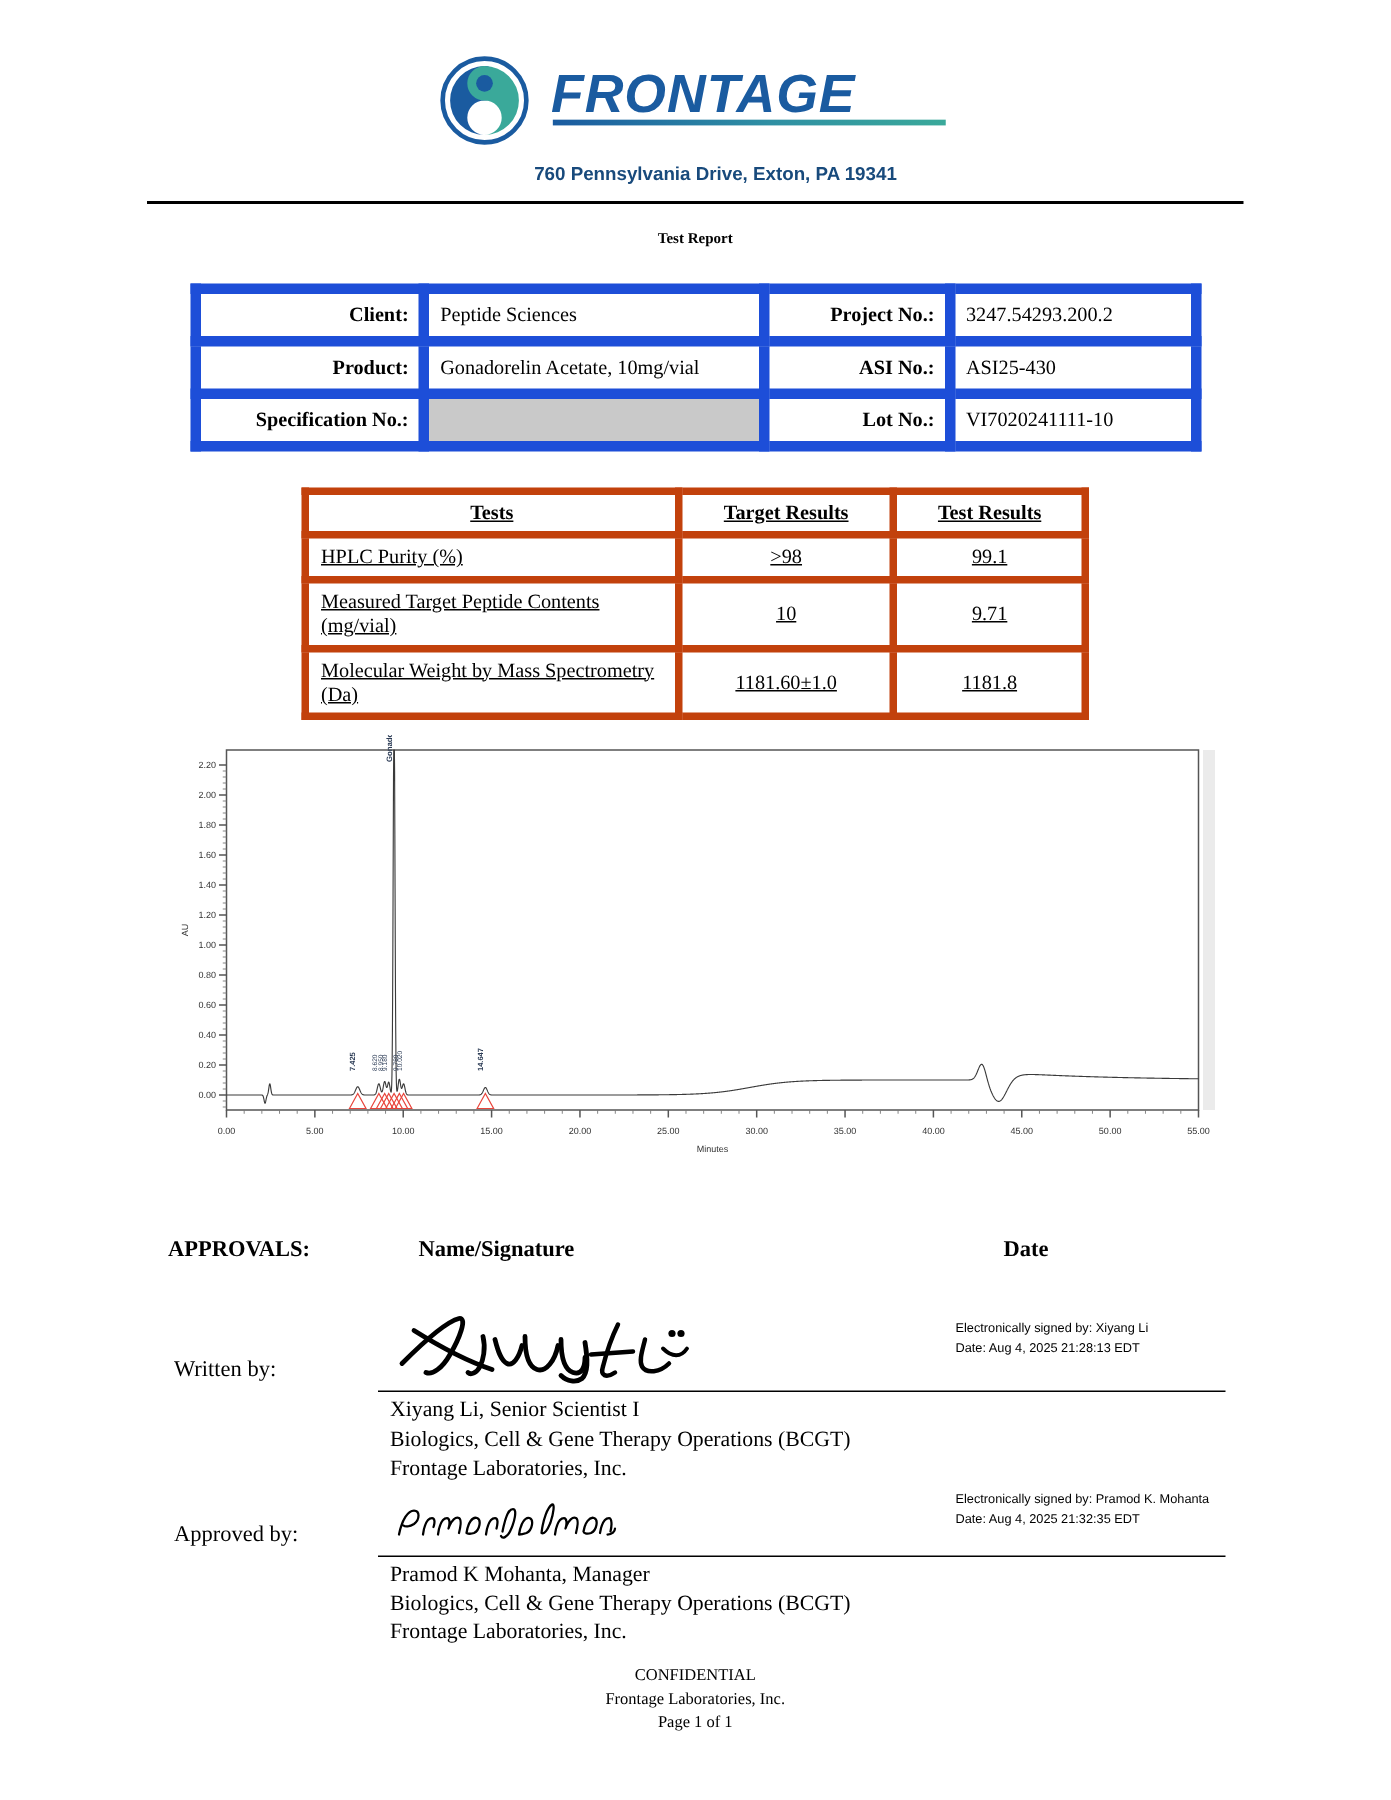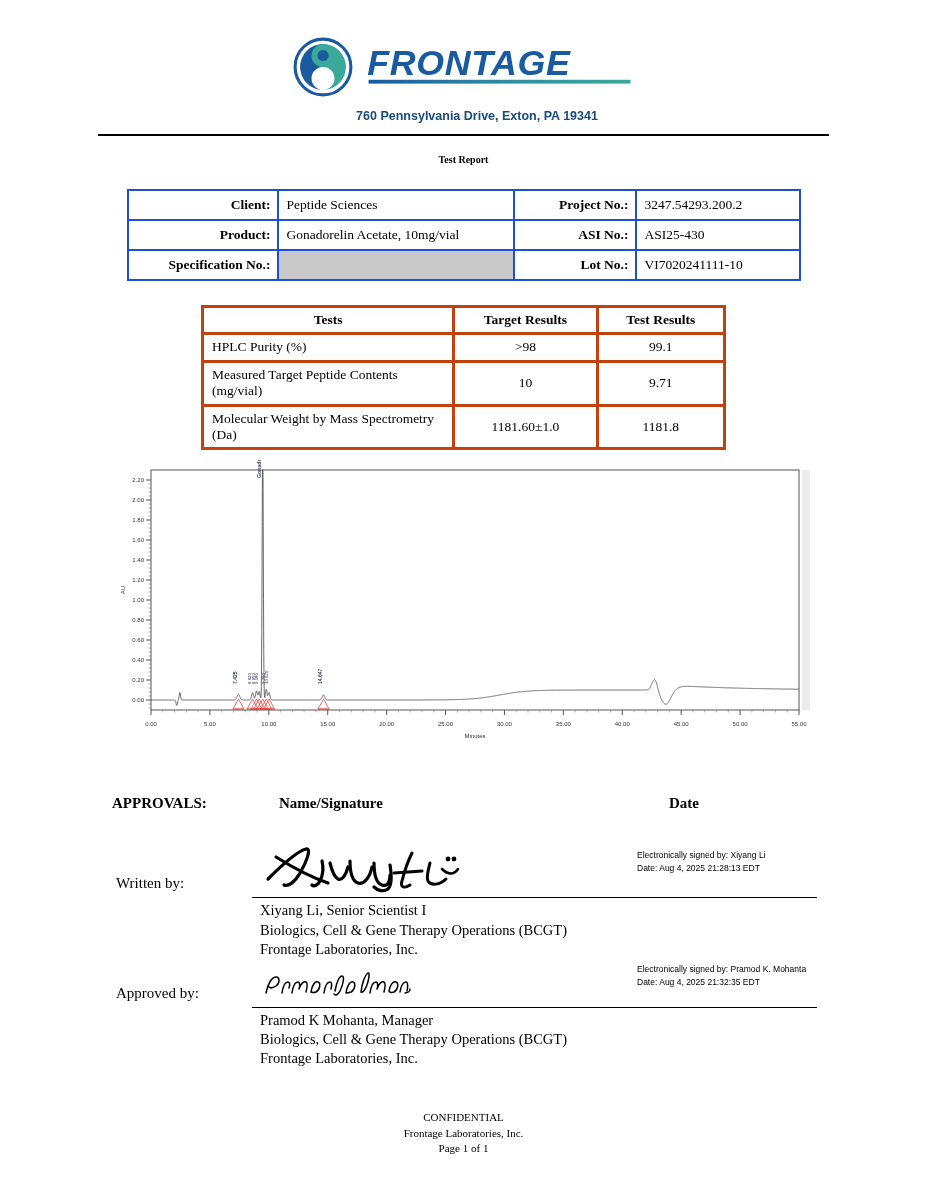--- a/index.html
+++ b/index.html
@@ -41,40 +41,41 @@
   }
 
   
   table { border-collapse:collapse; }
   .info-table {
     margin:24px auto 0 auto;
     width:674px;
     font-size:13.5px;
   }
   .info-table td {
-    border:2px solid #1d4ed8;
+    border:7px solid #1d4ed8;
     padding:4px 7px;
     height:20px;
   }
   .lbl { font-weight:bold; text-align:right; white-space:nowrap; }
   .c-lbl1 { width:143px; }
   .c-val1 { width:257px; }
   .c-lbl2 { width:115px; }
   .c-val2 { width:159px; }
   .shaded { background:#c9c9c9; }
 
   
   .res-table {
     margin:24px auto 0 auto;
     width:525px;
     font-size:13.5px;
   }
   .res-table th, .res-table td {
-    border:3px solid #c2410c;
+    border:5px solid #c2410c;
     padding:4px 8px;
+    text-decoration:underline;
   }
   .res-table th { font-weight:bold; text-align:center; }
   .res-table td.test { text-align:left; width:265px; line-height:1.22; }
   .res-table td.num { text-align:center; }
   .res-table .c-target { width:136px; }
   .res-table .c-test { width:122px; }
 
   
   .chrom-wrap { margin:10px auto 0 auto; width:706px; }
   .chrom { display:block; }

